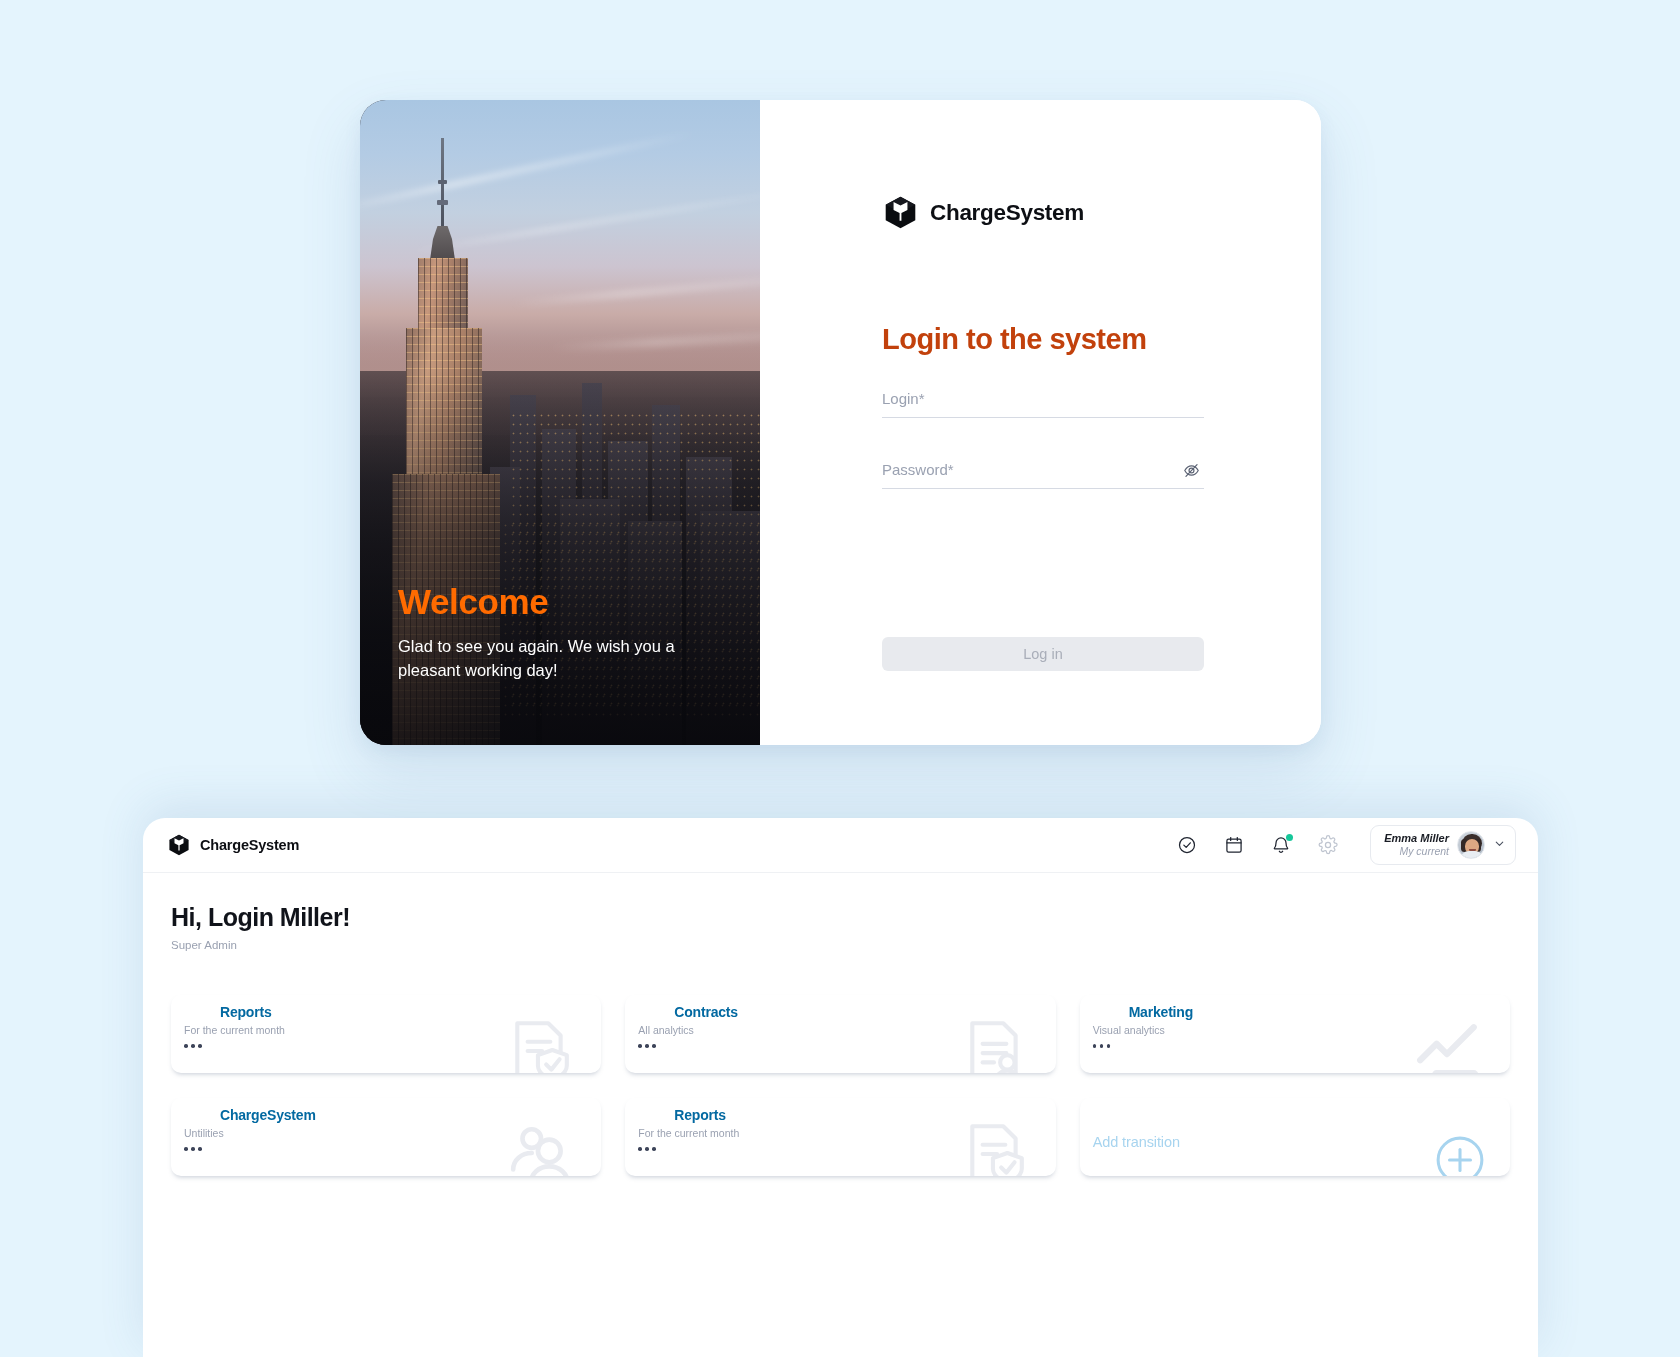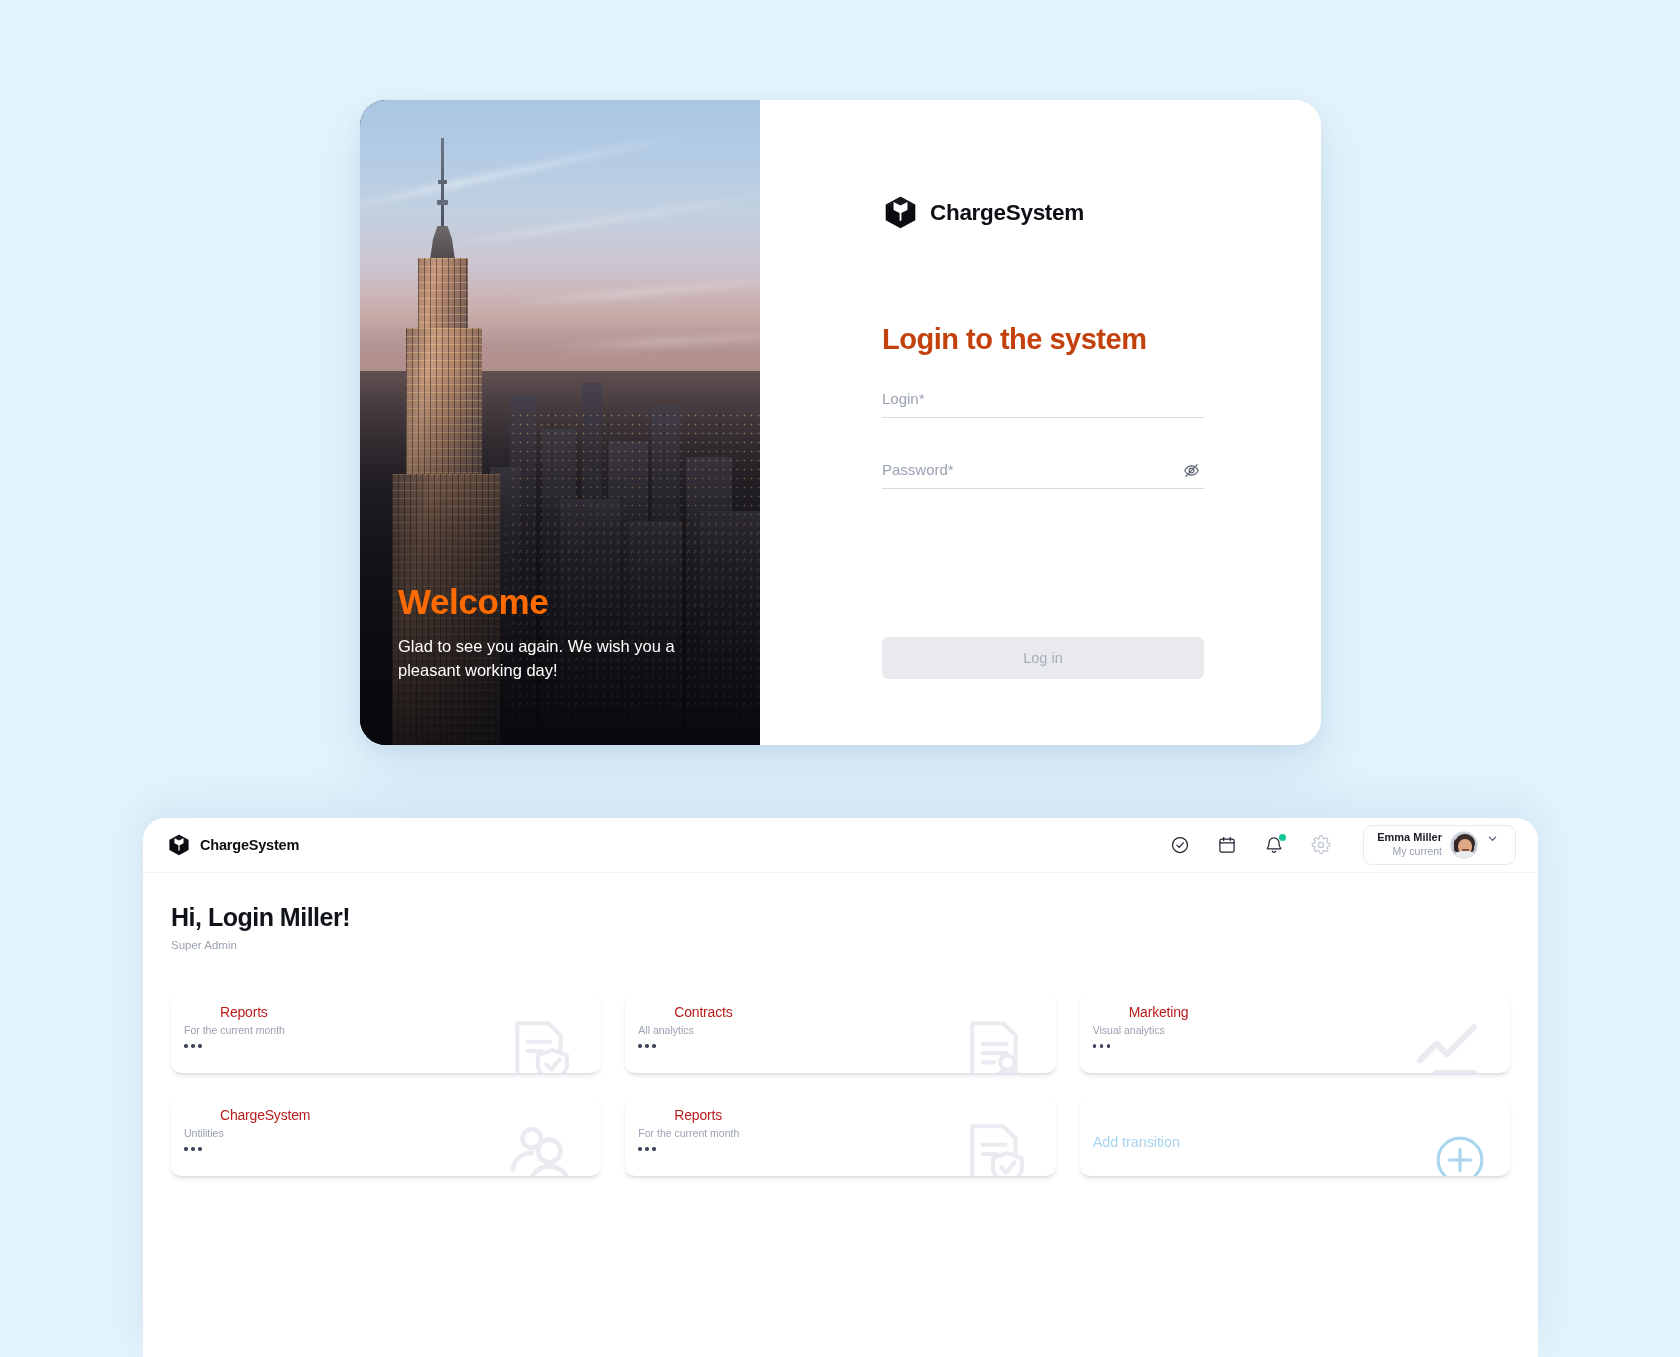--- a/index.html
+++ b/index.html
@@ -216,21 +216,21 @@
     padding: 0;
     display: flex;
     align-items: center;
     justify-content: center;
   }
   .login-btn {
     position: absolute;
     left: 122px;
     top: 537px;
     width: 322px;
-    height: 42px;
+    height: 34px;
     border: none;
     border-radius: 6px;
     background: #E8EAEE;
     color: #A9AEB9;
     font-family: "Liberation Sans", sans-serif;
     font-size: 14.5px;
     cursor: default;
   }
 
   
@@ -264,27 +264,28 @@
     width: 26px; height: 26px; border: none; background: transparent;
     padding: 0; cursor: pointer; position: relative;
     display: flex; align-items: center; justify-content: center;
   }
   .bell-dot {
     position: absolute; right: 1px; top: 2px;
     width: 7px; height: 7px; border-radius: 50%;
     background: #16C79A;
   }
   .profile-chip {
-    display: flex; align-items: flex-start; gap: 8px;
+    display: flex; align-items: center; gap: 8px;
     border: 1px solid #E7EAEF;
     border-radius: 9px;
-    padding: 5px 16px 5px 13px;
+    padding: 5px 9px 5px 13px;
     margin-left: 8px;
     cursor: pointer;
     background: #fff;
+    font-style: italic;
   }
   .profile-text { text-align: right; line-height: 1.25; }
   .profile-name { font-size: 11px; font-weight: 700; color: #1a1d25; }
   .profile-role { font-size: 10.5px; color: #9AA1B1; }
   .avatar {
     width: 28px; height: 28px; border-radius: 50%;
     overflow: hidden; flex: 0 0 28px;
     background: linear-gradient(160deg, #cfd6de 0%, #aeb8c4 100%);
     position: relative;
     border: 1px solid #E4E8ED;
@@ -328,21 +329,21 @@
   .card {
     position: relative;
     height: 78px;
     background: #ffffff;
     border-radius: 10px;
     box-shadow: 0 3px 5px -2px rgba(110,125,150,0.40);
     padding: 9px 14px 0 13px;
     overflow: hidden;
     cursor: pointer;
   }
-  .card-title { font-size: 14px; font-weight: 400; color: #b91c1c; letter-spacing: -0.2px; padding-left: 36px; }
+  .card-title { font-size: 14px; font-weight: 700; color: #0369a1; letter-spacing: -0.2px; padding-left: 36px; }
   .card-sub { font-size: 10.5px; color: #9AA1B1; margin-top: 4px; }
   .card-dots {
     margin-top: 8px;
     display: flex; gap: 3.5px;
     width: max-content;
   }
   .card-dots i { width: 3.5px; height: 3.5px; border-radius: 50%; background: #3D4459; display:block; }
   .card-art {
     position: absolute;
     right: 28px;

